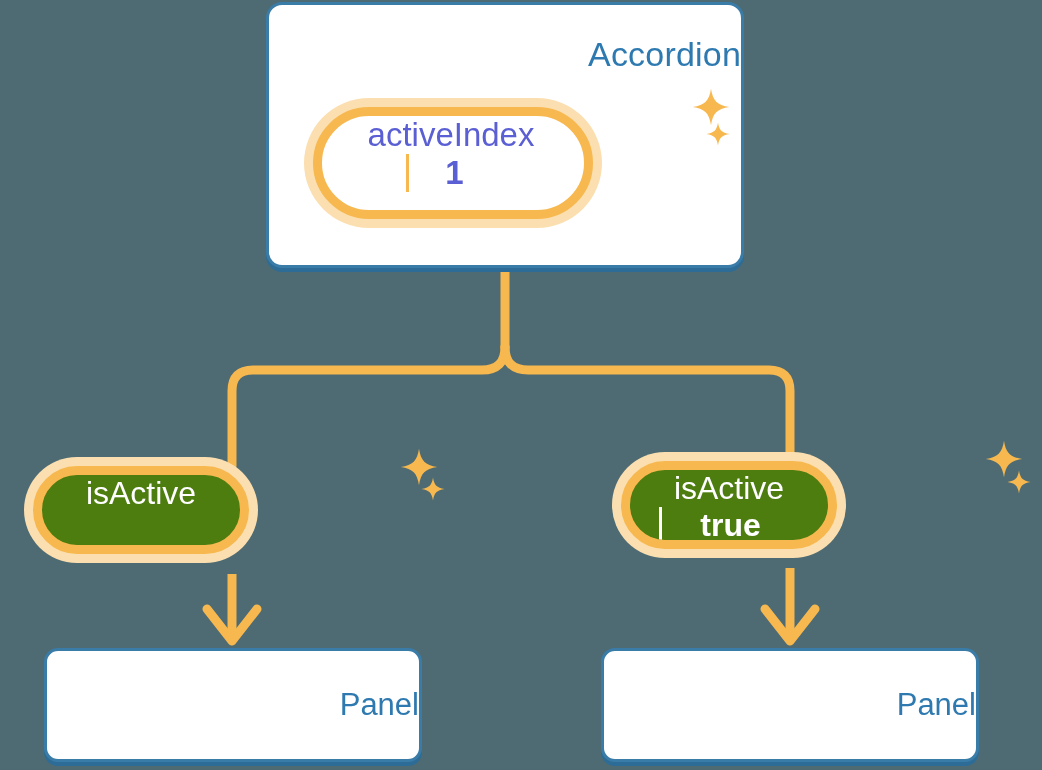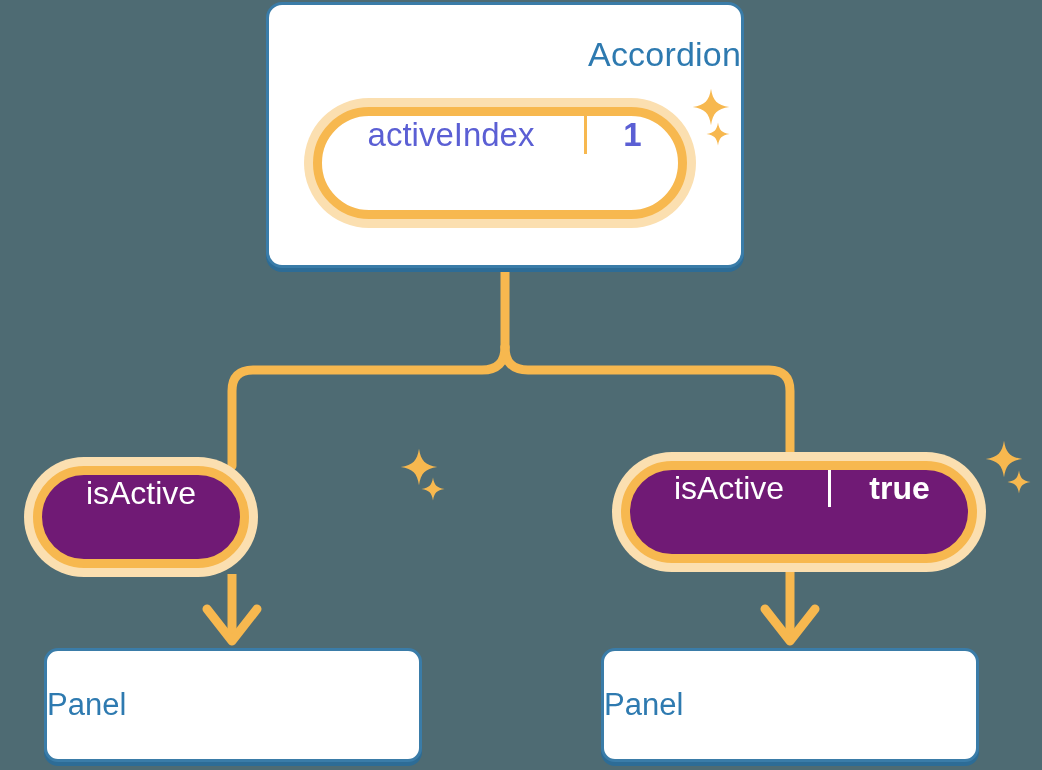--- a/index.html
+++ b/index.html
@@ -58,27 +58,28 @@
   }
 
   
   .pill-wrap {
     position: absolute;
     z-index: 4;
   }
   .pill {
     position: relative;
     display: flex;
-    align-items: flex-start;
+    align-items: center;
     border-radius: 999px;
     box-sizing: border-box;
     
     border: 9px solid #f7b84f;
     box-shadow: 0 0 0 9px #fbdfb0;
     overflow: hidden;
+    flex-direction: column;
   }
   .pill-cell {
     display: flex;
     align-items: center;
     justify-content: center;
     box-sizing: border-box;
     white-space: nowrap;
   }
   .pill-key { font-weight: 400; }
   .pill-val { font-weight: 700; }
@@ -96,22 +97,22 @@
   }
   #root-pill .pill-val {
     color: #5b5fd4;
     font-size: 33px;
     width: 94px;
     border-left: 3px solid #f7b84f;
   }
 
   
   .state-pill .pill {
-    background: #701a75;
-    height: 102px;
+    background: #4d7c0f;
+    height: 88px;
   }
   .state-pill .pill-key {
     color: #ffffff;
     font-size: 32px;
   }
   .state-pill .pill-val {
     color: #ffffff;
     font-size: 32px;
     border-left: 3px solid #ffffff;
   }
@@ -133,21 +134,21 @@
   .panel-box {
     position: absolute;
     background: #ffffff;
     border: 3px solid #3a7ca8;
     border-radius: 14px;
     box-sizing: border-box;
     z-index: 3;
     box-shadow: 0 4px 0 0 #2d6c96;
     display: flex;
     align-items: center;
-    justify-content: flex-start;
+    justify-content: flex-end;
   }
   .panel-label {
     font-size: 31px;
     color: #2e7ab0;
     font-weight: 400;
   }
 </style>
 </head>
 <body>
 

